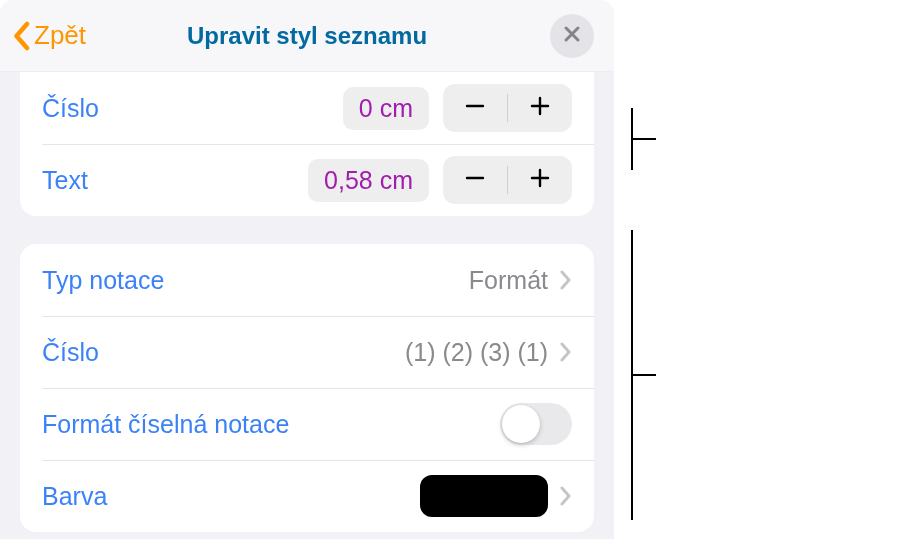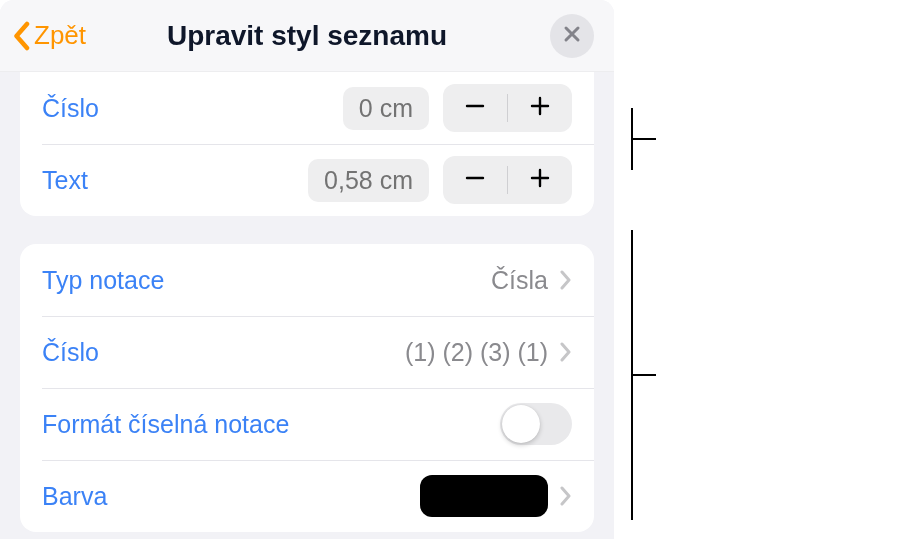--- a/index.html
+++ b/index.html
@@ -44,23 +44,23 @@
       width: 22px;
       height: 30px;
       display: block;
     }
     .back-label {
       font-size: 26px;
       font-weight: 400;
       margin-left: 2px;
     }
     .header-title {
-      font-size: 28px;
+      font-size: 24px;
       font-weight: 600;
-      color: #0f172a;
+      color: #0369a1;
     }
     .close-btn {
       position: absolute;
       right: 20px;
       width: 44px;
       height: 44px;
       border-radius: 50%;
       background: #e4e4e8;
       display: flex;
       align-items: center;
@@ -110,21 +110,21 @@
     }
     .row-value {
       font-size: 25px;
       color: #8a8a8e;
     }
     .value-chip {
       background: #eeeeef;
       border-radius: 10px;
       padding: 7px 16px;
       font-size: 25px;
-      color: #737373;
+      color: #a21caf;
       margin-right: 14px;
       min-width: 80px;
       text-align: center;
     }
     .stepper {
       display: flex;
       align-items: center;
       background: #eeeeef;
       border-radius: 12px;
       height: 48px;
@@ -248,21 +248,21 @@
                   <path d="M3 11 H19 M11 3 V19" stroke="#000" stroke-width="2.4" stroke-linecap="round"></path>
                 </svg></span>
           </div>
         </div>
       </div>
     </div>
 
     <div class="group">
       <div class="row">
         <div class="row-label">Typ notace</div>
-        <div class="row-value">Čísla</div>
+        <div class="row-value">Formát</div>
         <div class="chevron">
           <svg viewBox="0 0 12 20">
               <path d="M2 2 L9 10 L2 18" stroke="#c6c6c8" stroke-width="3" stroke-linecap="round" stroke-linejoin="round" fill="none"></path>
             </svg>
         </div>
       </div>
       <div class="row">
         <div class="row-label">Číslo</div>
         <div class="row-value">(1) (2) (3) (1)</div>
         <div class="chevron">

